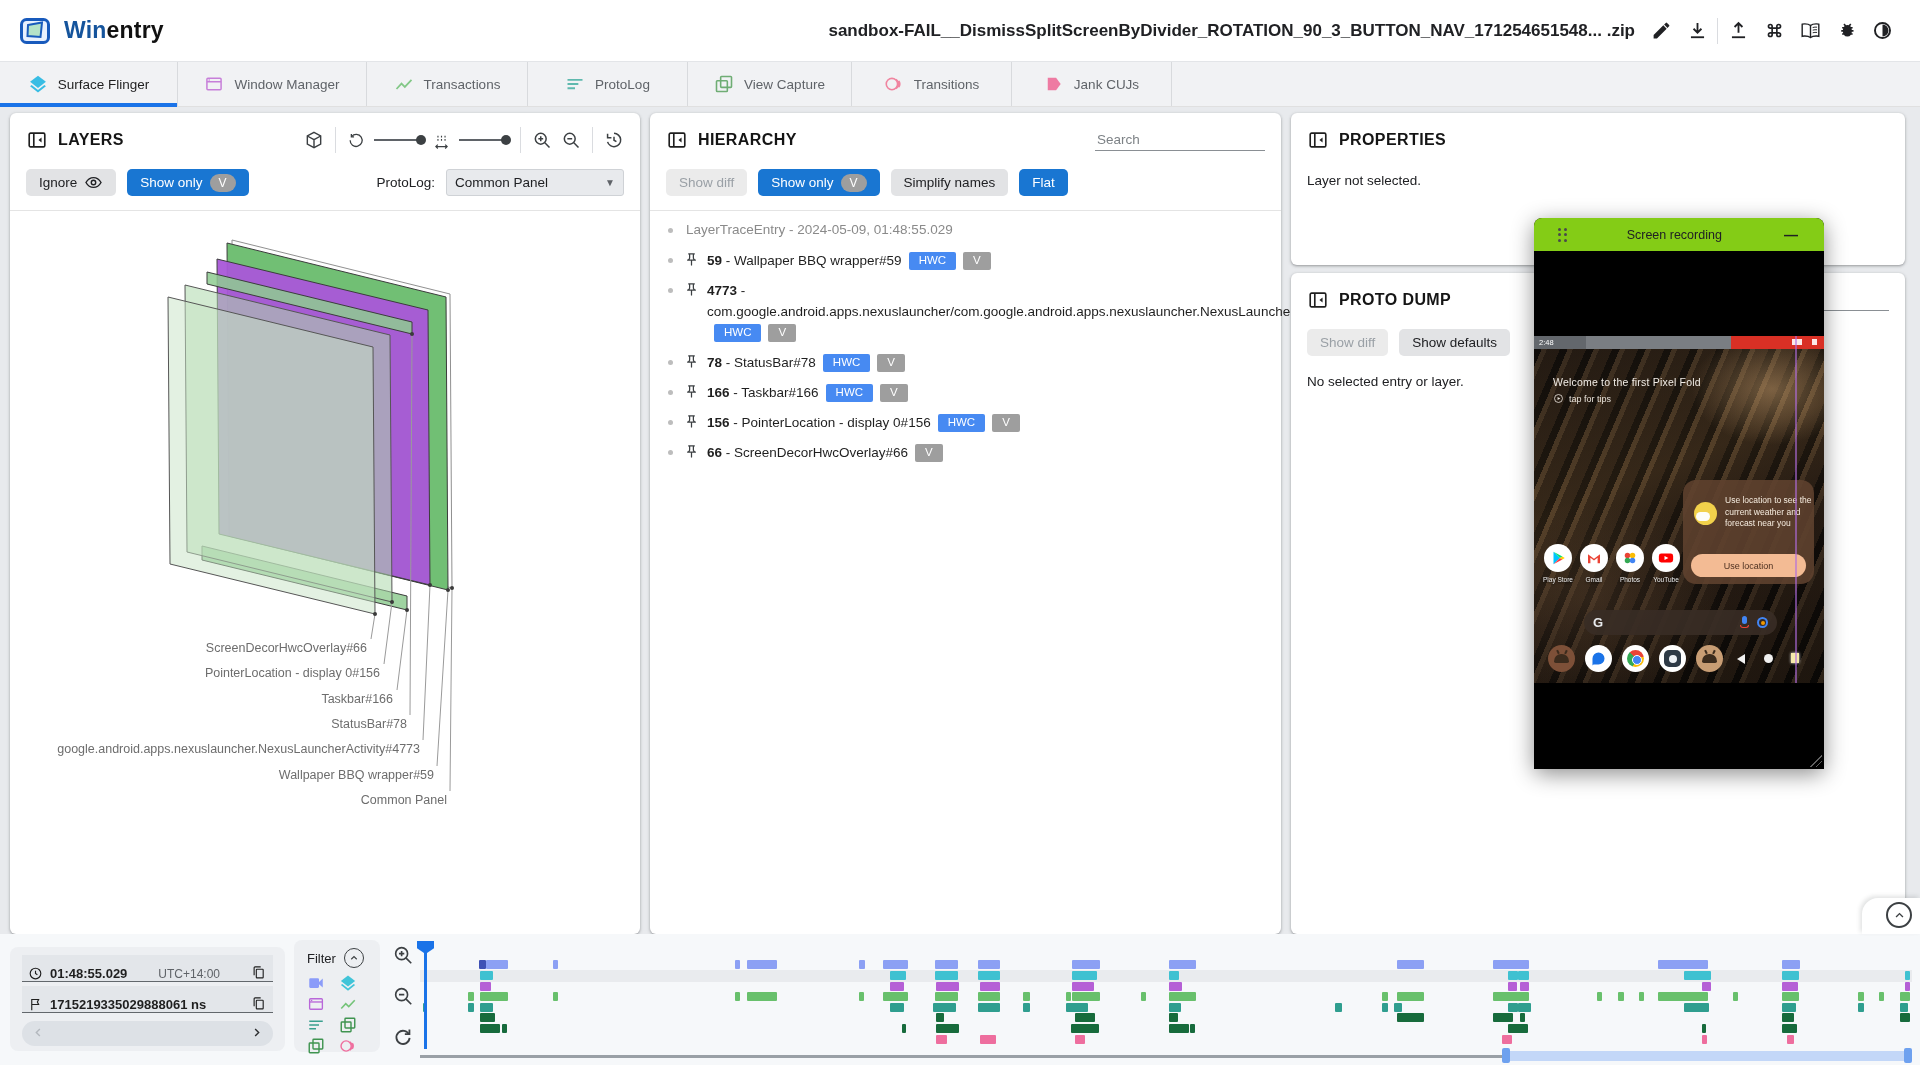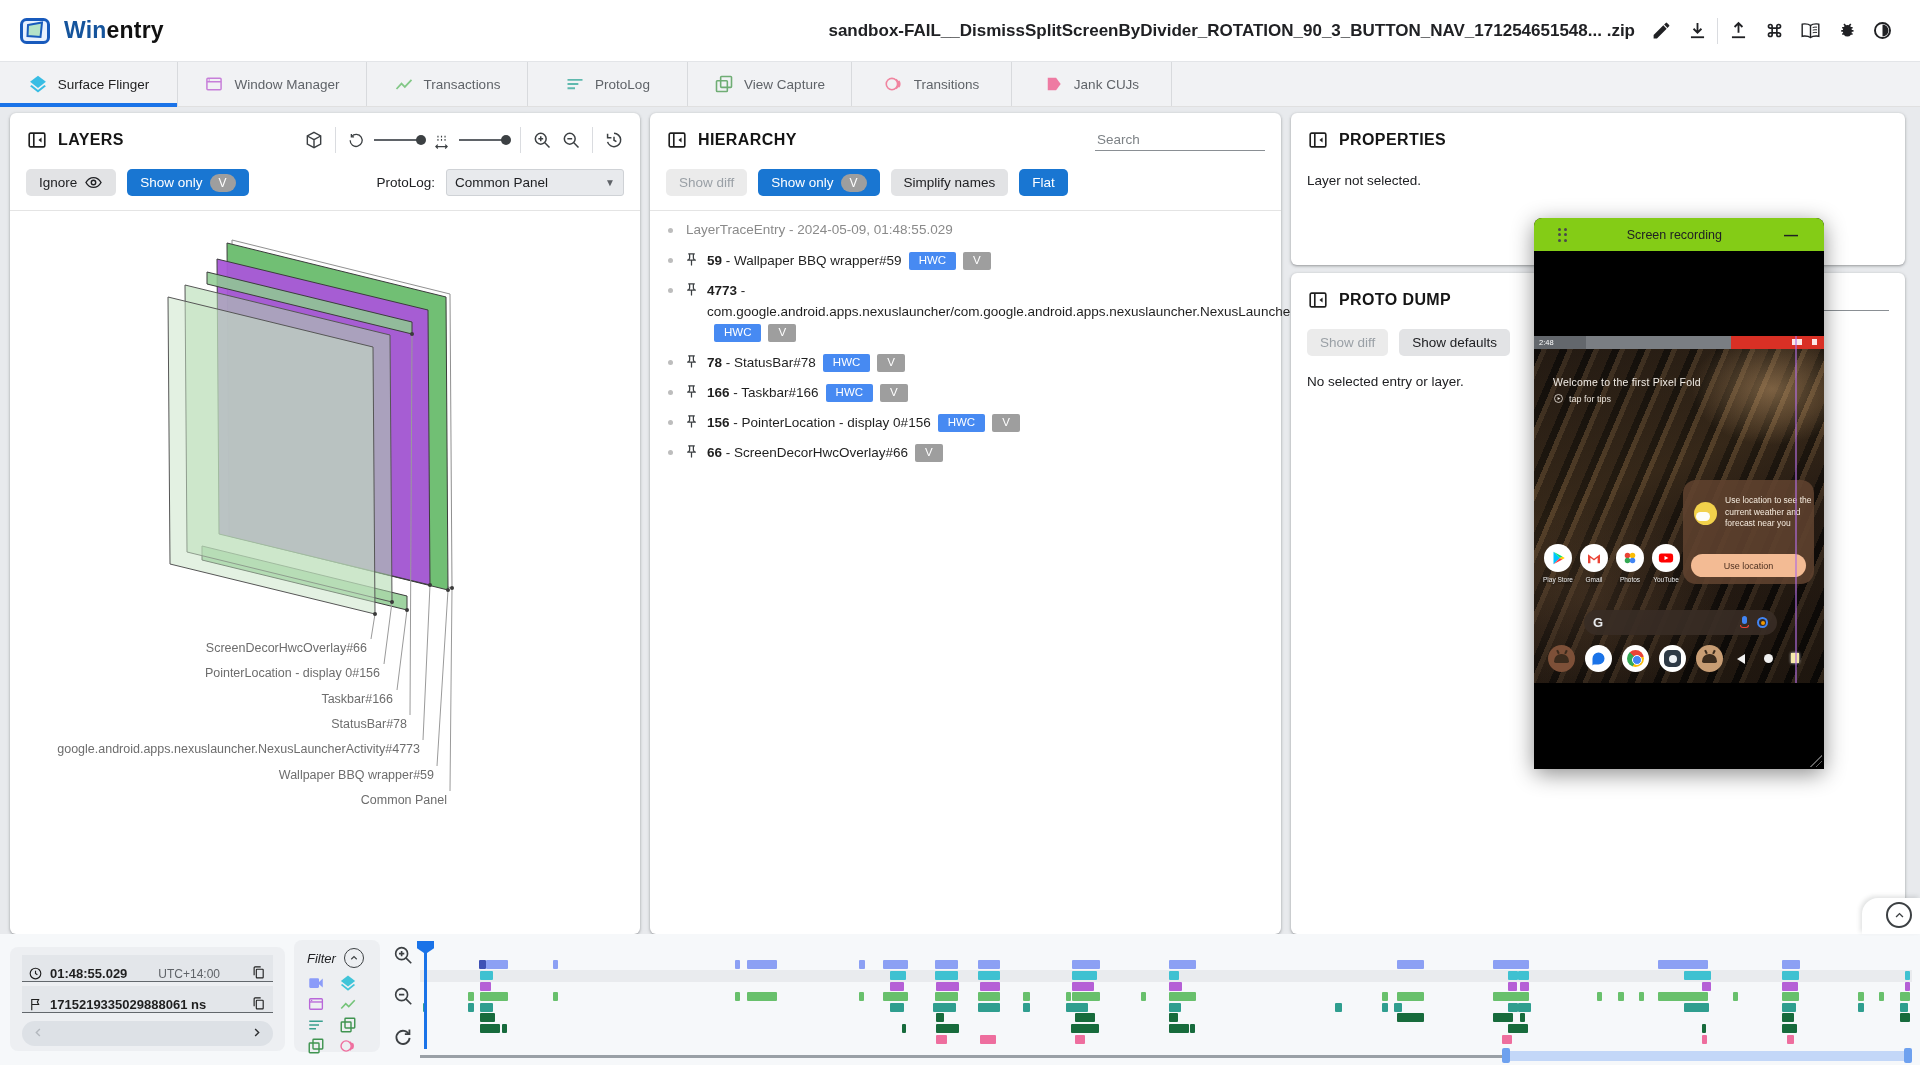--- a/index.html
+++ b/index.html
@@ -161,21 +161,21 @@
   .ts-time { font-size:13px; font-weight:bold; color:#1f1f1f; }
   .ts-tz { font-size:12px; color:#5f6368; margin-left:auto; }
   .ts-ns { font-size:13px; font-weight:bold; color:#1f1f1f; }
   .ts-nav { position:absolute; left:12px; top:74px; width:251px; height:25px; border-radius:13px; background:#dde1e6;
             display:flex; align-items:center; justify-content:space-between; padding:0 10px; }
   .ts-nav svg { width:13px; height:13px; cursor:pointer; }
   .nav-prev { color:#b3b8be; } .nav-next { color:#2d2f31; }
 
   .filter-card { position:absolute; left:294px; top:6px; width:86px; height:112px; background:#edeff2; border-radius:8px; padding:8px 0 0 13px; }
   .filter-head { display:flex; align-items:center; gap:8px; }
-  .filter-label { font-size:13px; color:#202124;font-style:italic; }
+  .filter-label { font-size:13px; color:#202124; }
   .filter-chev { width:20px; height:20px; border:1.6px solid #3c4043; border-radius:50%; color:#3c4043;
                  display:flex; align-items:center; justify-content:center; cursor:pointer; }
   .filter-chev svg { width:12px; height:12px; }
   #filter-grid { margin-top:6px; display:grid; grid-template-columns:19px 19px; gap:3px 13px; }
   #filter-grid span { width:18px; height:18px; cursor:pointer; }
   #filter-grid svg { width:18px; height:18px; }
 
   .zoom-col { position:absolute; left:388px; top:10px; width:30px; display:flex; flex-direction:column; gap:19px;
               align-items:center; color:#3c4043; }
   .zoom-col span { width:22px; height:22px; cursor:pointer; }

